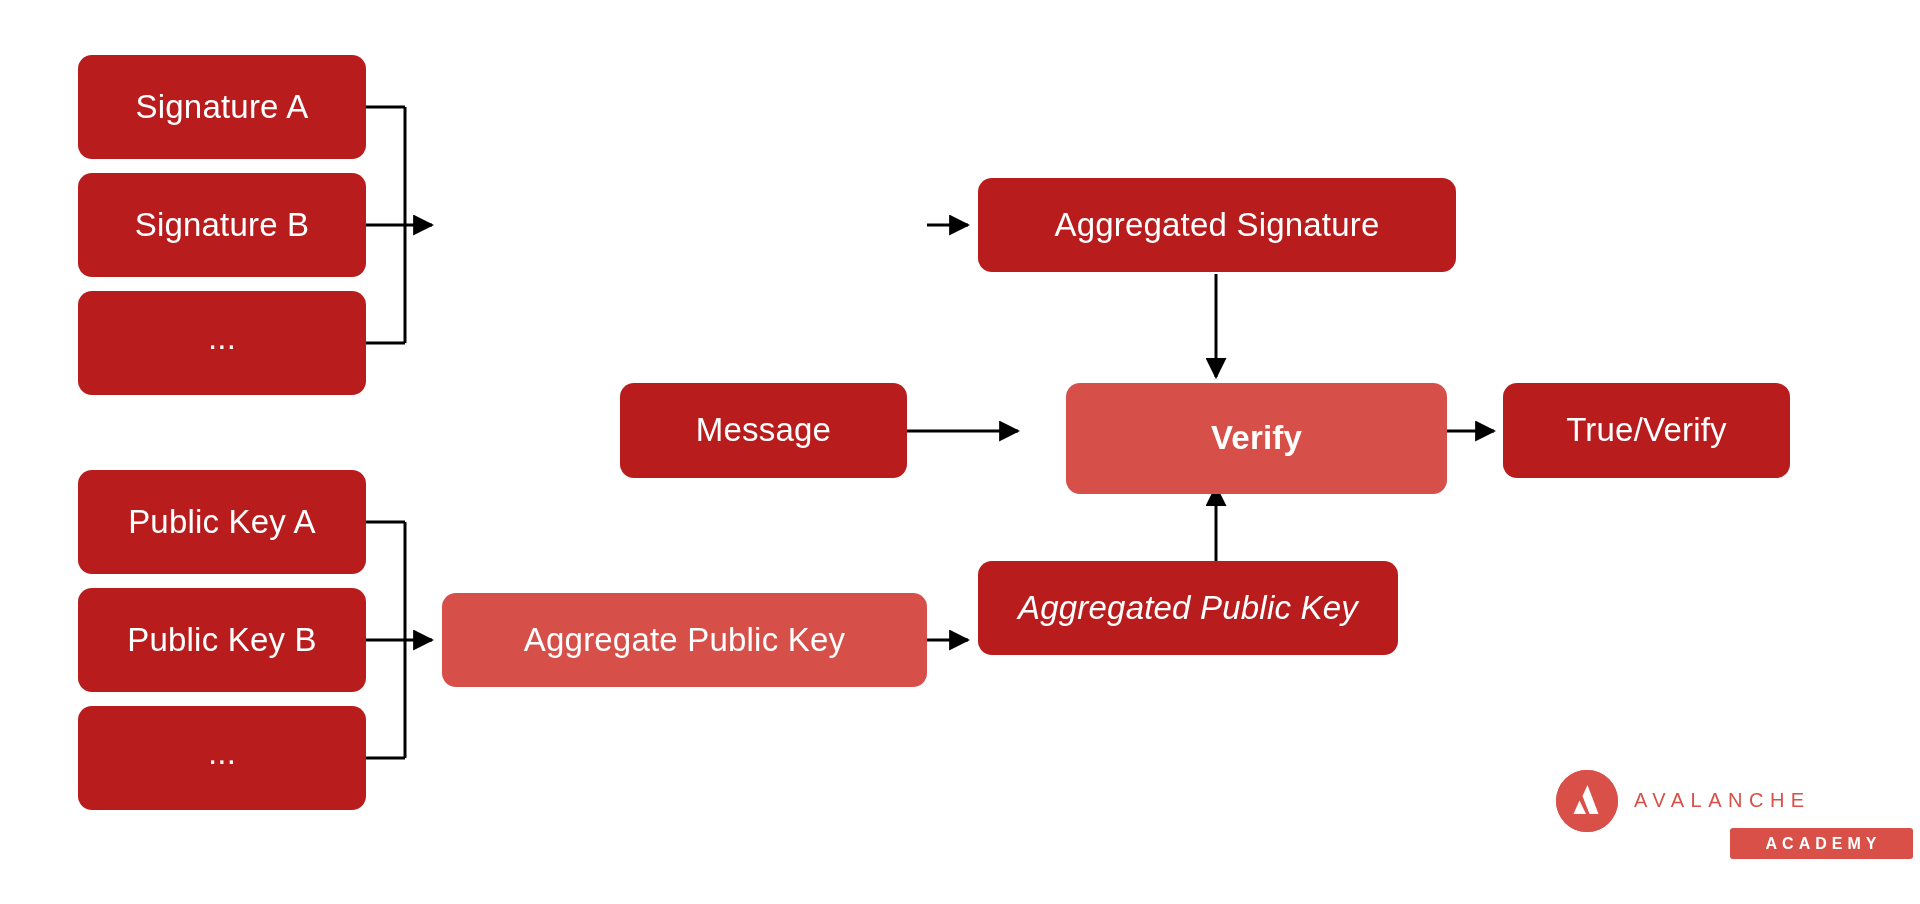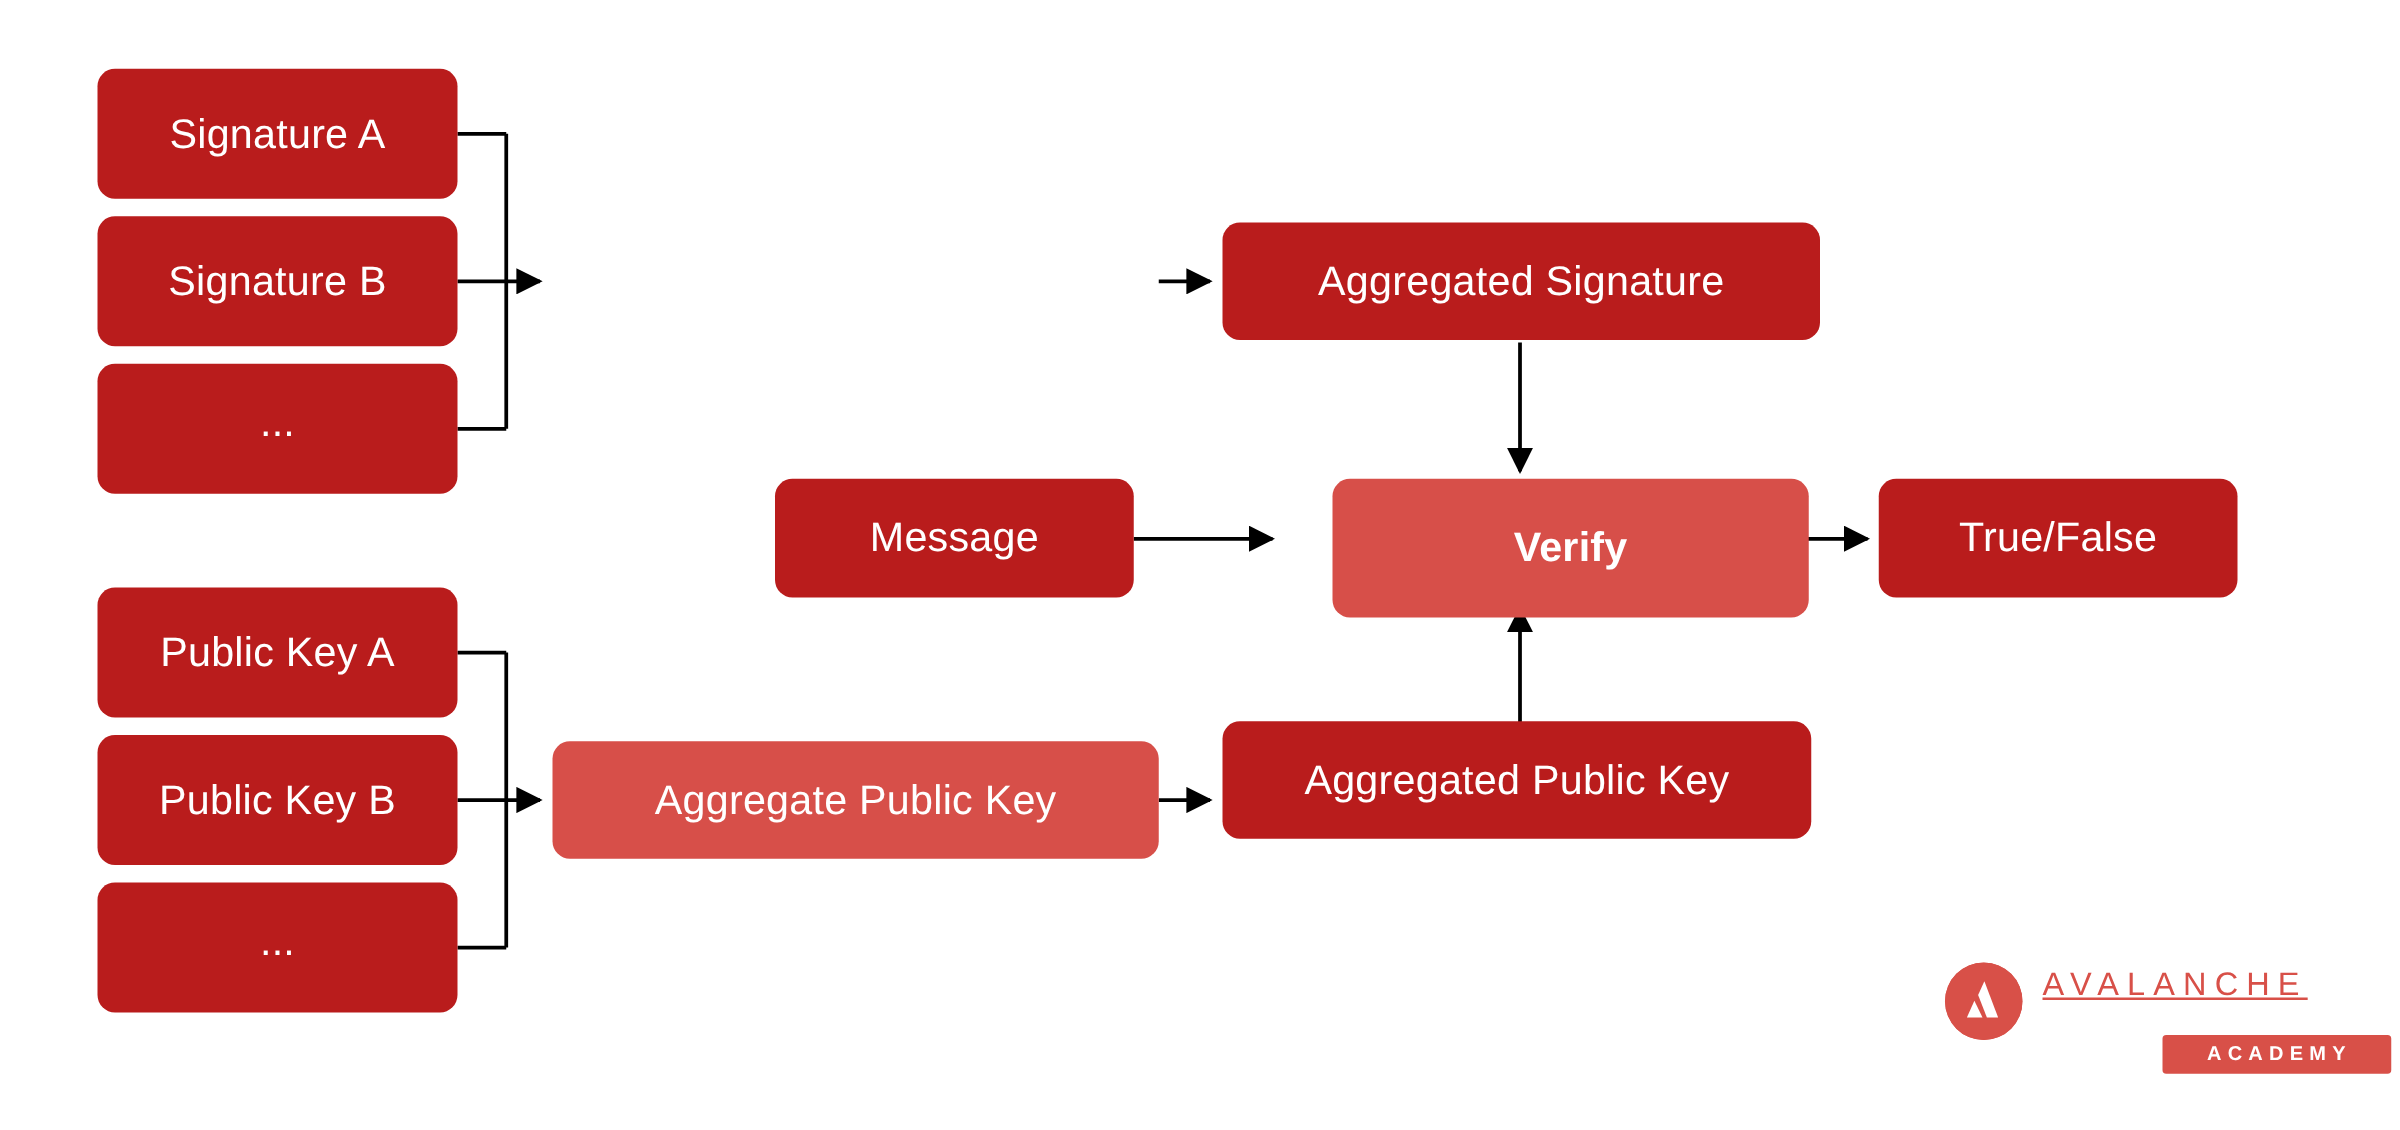--- a/index.html
+++ b/index.html
@@ -62,28 +62,27 @@
     left: 0px;
     top: 0px;
     width: 62px;
     height: 62px;
     border-radius: 50%;
     background: #d85048;
   }
   #logo-wordmark {
     position: absolute;
     left: 78px;
-    top: 4px;
+    top: 20px;
     color: #d85048;
-    font-size: 26px;
+    font-size: 20px;
     font-weight: 400;
     letter-spacing: 6.5px;
     white-space: nowrap;
     line-height: 1;
-    text-decoration: underline;
   }
   #logo-academy-badge {
     position: absolute;
     left: 174px;
     top: 58px;
     width: 183px;
     height: 31px;
     background: #d85048;
     border-radius: 3px;
     display: flex;
@@ -145,31 +144,31 @@
 
   <div class="node blue ellipsis" style="left:78px; top:291px; width:288px; height:104px;">...</div>
 
 
   <div class="node blue" style="left:978px; top:178px; width:478px; height:94px;">Aggregated Signature</div>
 
   <div class="node blue" style="left:620px; top:383px; width:287px; height:95px;">Message</div>
 
   <div class="node red bold" style="left:1066px; top:383px; width:381px; height:111px;">Verify</div>
 
-  <div class="node blue" style="left:1503px; top:383px; width:287px; height:95px;">True/False</div>
+  <div class="node blue" style="left:1503px; top:383px; width:287px; height:95px;">True/Verify</div>
 
   <div class="node blue" style="left:78px; top:470px; width:288px; height:104px;">Public Key A</div>
 
   <div class="node blue" style="left:78px; top:588px; width:288px; height:104px;">Public Key B</div>
 
   <div class="node blue ellipsis" style="left:78px; top:706px; width:288px; height:104px;">...</div>
 
   <div class="node red" style="left:442px; top:593px; width:485px; height:94px;">Aggregate Public Key</div>
 
-  <div class="node blue" style="left:978px; top:577px; width:471px; height:94px;">Aggregated Public Key</div>
+  <div class="node blue" style="left:978px; top:561px; width:420px; height:94px;font-style:italic;">Aggregated Public Key</div>
 
   <div id="logo">
 
     <div id="logo-mark">
       <svg viewBox="0 0 62 62" width="62" height="62" xmlns="http://www.w3.org/2000/svg">
         <circle cx="31" cy="31" r="31" fill="#d85048"></circle>
         <path d="M 31.5 15 L 42.5 44 L 33.5 44 L 26.5 26 Z" fill="#ffffff"></path>
         <path d="M 23.5 30.5 L 30 44 L 17.5 44 Z" fill="#ffffff"></path>
       </svg>
     </div>

